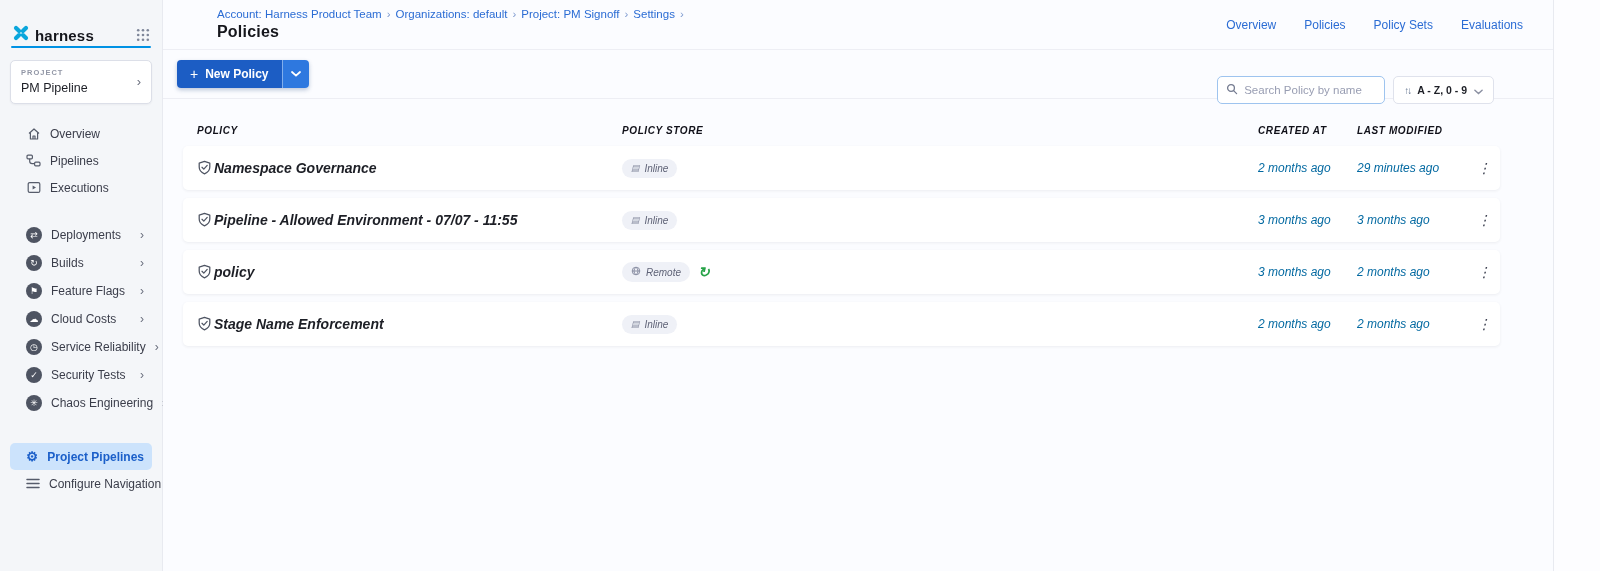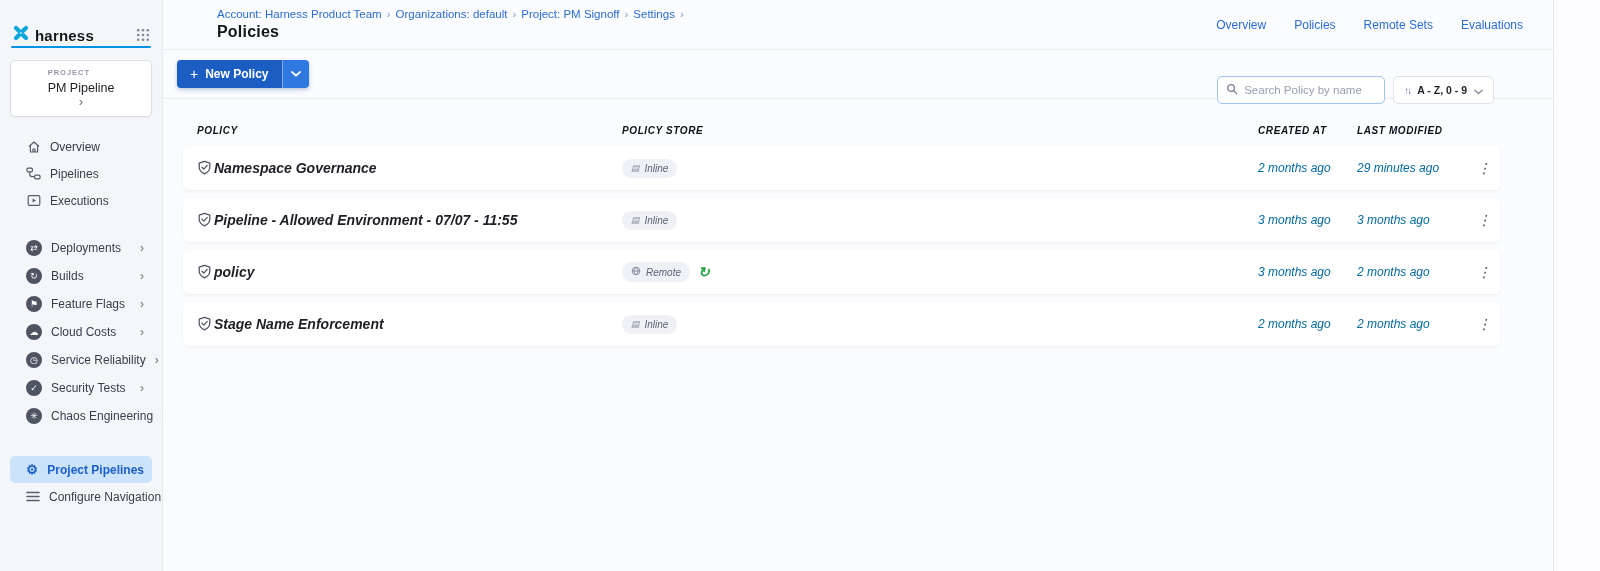--- a/index.html
+++ b/index.html
@@ -19,21 +19,21 @@
     display:flex; flex-direction:column;
   }
   .logo-row { height:46px; display:flex; align-items:flex-end; justify-content:space-between; padding:0 12px; }
   .logo-left { display:flex; align-items:center; gap:5px; }
   .logo-text { font-size:15px; font-weight:700; color:#15161c; letter-spacing:.2px; }
   .logo-underline { height:2px; background:#0092e4; margin:0 11px; border-radius:1px; }
 
   .project-card {
     margin:12px 10px 0; background:#fff; border:1px solid #dcdfe8; border-radius:5px;
     padding:7px 10px 8px; display:flex; align-items:center; justify-content:space-between;
-    box-shadow:0 1px 2px rgba(40,41,61,.05); cursor:pointer;flex-direction:column;
+    box-shadow:0 1px 2px rgba(40,41,61,.05); cursor:pointer;
   }
   .proj-label { font-size:7.5px; letter-spacing:1px; color:#9297a6; font-weight:700; margin-bottom:4px; }
   .proj-name  { font-size:12.5px; color:#1d1f26; font-weight:500; }
   .chev { color:#6a6f7e; font-size:13px; line-height:1; }
 
   .side-group { display:flex; flex-direction:column; }
   #side-nav { margin-top:16px; }
   #side-modules { margin-top:20px; }
   #side-bottom { margin-top:26px; }
   .side-item {
@@ -254,21 +254,21 @@
           <span class="crumb">Project: PM Signoff</span>
           <span class="sep">›</span>
           <span class="crumb">Settings</span>
           <span class="sep">›</span>
         </div>
       <h1>Policies</h1>
     </div>
     <div class="head-tabs" id="head-tabs">
         <span class="head-tab">Overview</span>
         <span class="head-tab">Policies</span>
-        <span class="head-tab">Remote Sets</span>
+        <span class="head-tab">Policy Sets</span>
         <span class="head-tab">Evaluations</span>
       </div>
   </header>
 
   <div class="toolbar">
     <div class="btn-split">
       <button class="btn-main">
         <span class="btn-plus">+</span>
         <span>New Policy</span>
       </button>

